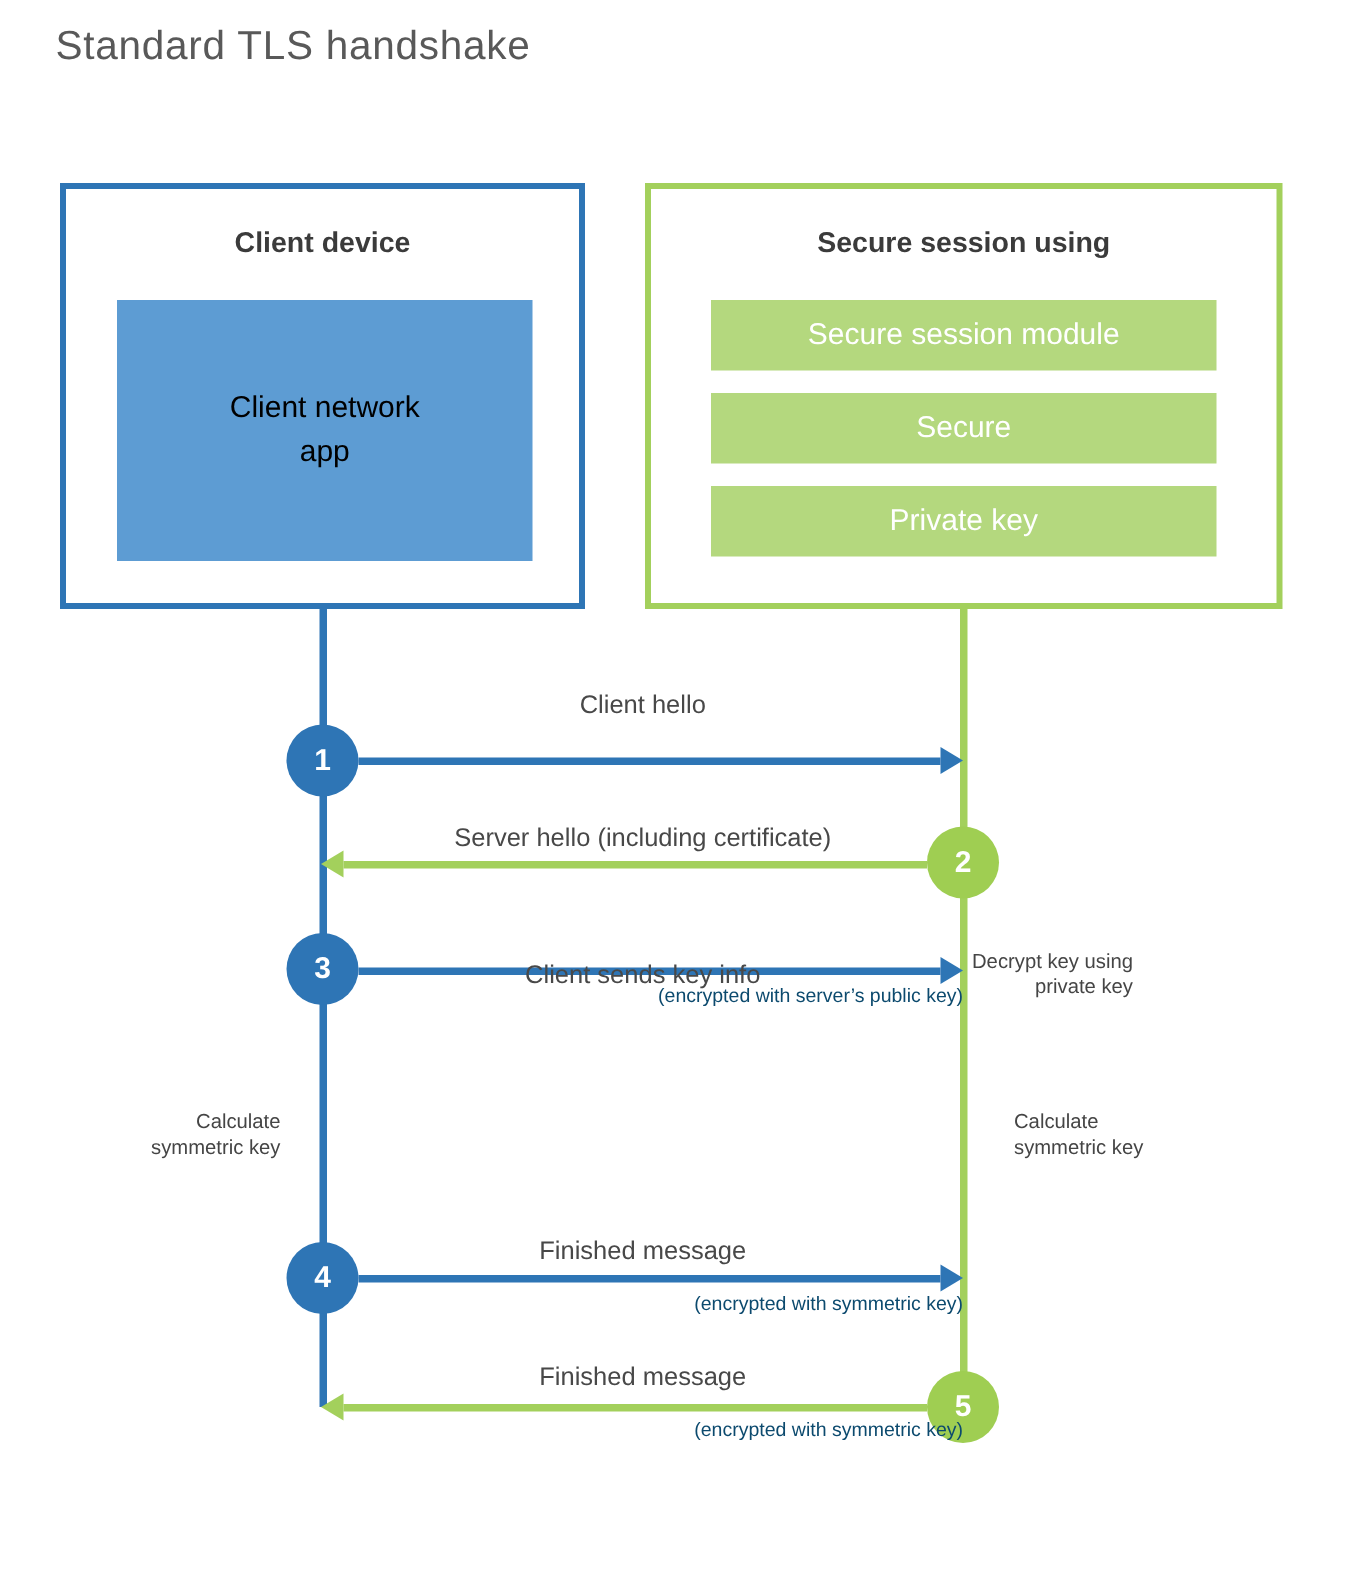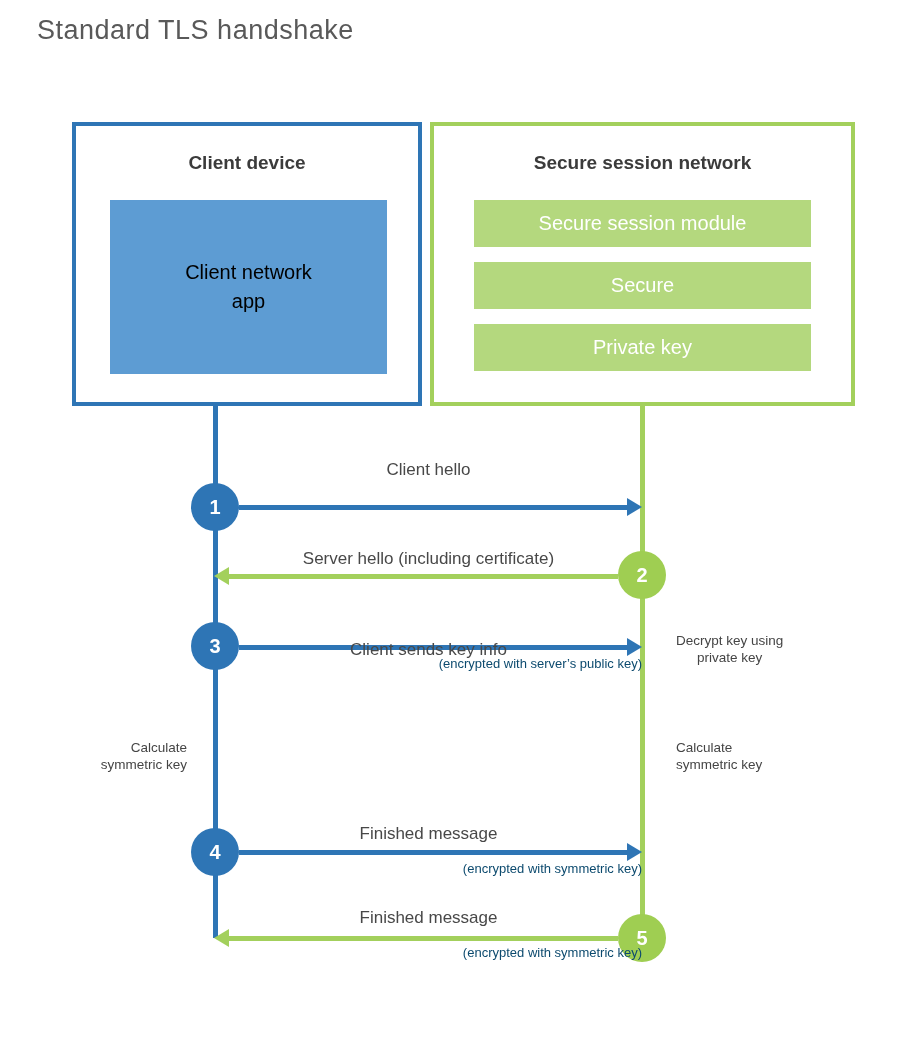--- a/index.html
+++ b/index.html
@@ -14,21 +14,21 @@
   .title {
     position: absolute;
     left: 37px; top: 15px;
     font-size: 27px;
     font-weight: 300;
     letter-spacing: 0.5px;
     color: #595959;
   }
   
   .box { position: absolute; top: 122px; height: 284px; background: #fff; box-sizing: border-box; }
-  .box.client { left: 40px;  width: 350px; border: 4px solid #2e75b5; margin-left: 32px; }
+  .box.client { left: 40px;  width: 350px; border: 4px solid #2e75b5; }
   .box.server { left: 430px; width: 425px; border: 4px solid #a3d05c; }
   .box-title {
     position: absolute; left: 0; right: 0; top: 26px;
     text-align: center;
     font-size: 19px; font-weight: 700; color: #3b3b3b;
   }
   .client-app {
     position: absolute; left: 34px; top: 74px; width: 277px; height: 174px;
     background: #5d9cd3;
     display: flex; align-items: center; justify-content: center;
@@ -93,39 +93,39 @@
   .m4 { top: 824px; }
   .m4s { top: 861px; }
   .m5 { top: 908px; }
   .m5s { top: 945px; }
   
   .note {
     position: absolute;
     font-size: 13.5px; line-height: 17px; color: #454545;
     white-space: pre-line;
   }
-  .note-decrypt { left: 676px; top: 632px; text-align: center; }
+  .note-decrypt { left: 648px; top: 632px; text-align: right; }
   .note-calc-left { left: 40px; top: 739px; width: 147px; text-align: right; }
   .note-calc-right { left: 676px; top: 739px; text-align: left; }
 </style>
 </head>
 <body>
 
 <div class="canvas">
 
   <div class="title">Standard TLS handshake</div>
 
   <div class="box client">
     <div class="box-title">Client device</div>
     <div class="client-app">Client network
 app</div>
   </div>
 
   <div class="box server">
-    <div class="box-title">Secure session network</div>
+    <div class="box-title">Secure session using</div>
     <div class="server-bar bar-0">Secure session module</div>
     <div class="server-bar bar-1">Secure</div>
     <div class="server-bar bar-2">Private key</div>
   </div>
 
   <div class="vline blue"></div>
   <div class="vline green"></div>
 
   <div class="shaft blue a1-shaft"></div>
   <div class="head right a1-head"></div>

